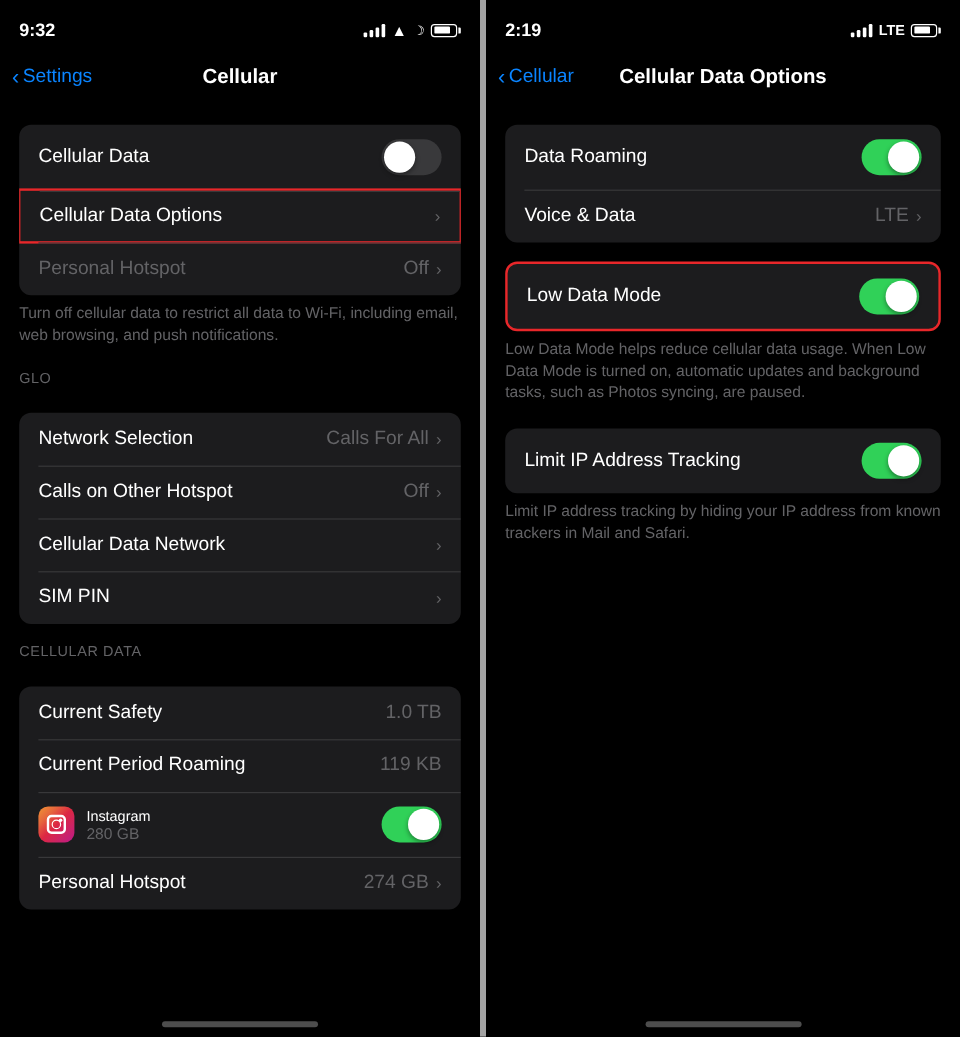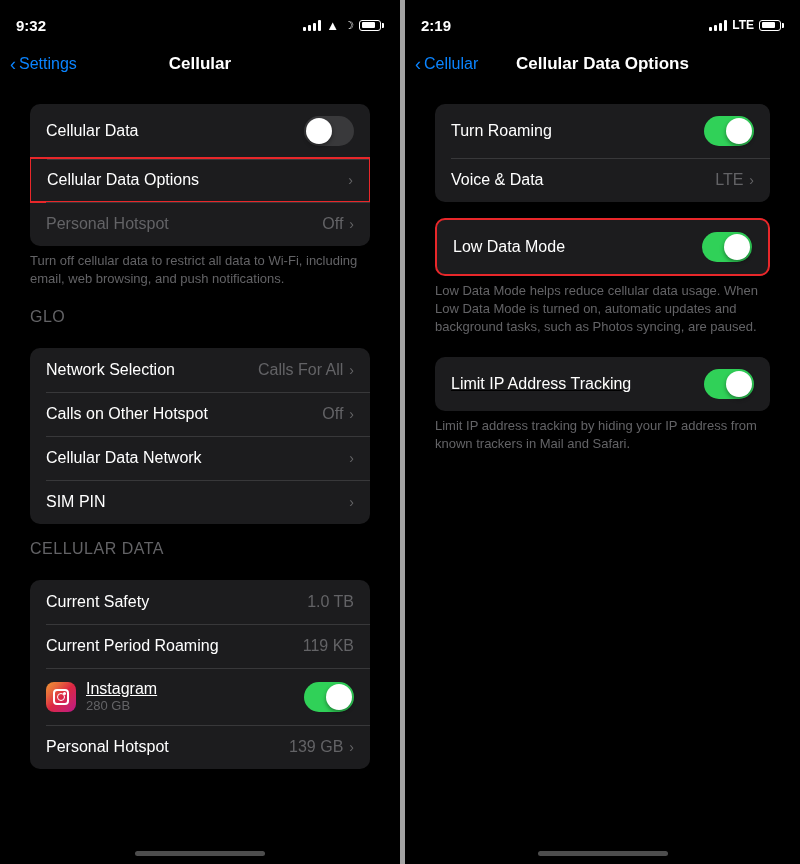--- a/index.html
+++ b/index.html
@@ -108,21 +108,21 @@
     .nav-title {
       font-size: 17px;
       font-weight: 600;
       color: #fff;
     }
 
     
     .content {
       flex: 1;
       overflow: hidden;
-      padding: 0 14px 8px;
+      padding: 0 0 8px;
     }
 
     
     .section {
       margin: 16px 16px 0;
       background: #1c1c1e;
       border-radius: 10px;
       overflow: hidden;
     }
 
@@ -185,21 +185,21 @@
     .info-text {
       padding: 6px 16px 4px;
       font-size: 13px;
       color: #636366;
       line-height: 1.4;
     }
 
     
     .section-label {
       padding: 16px 16px 6px;
-      font-size: 16px;
+      font-size: 12px;
       color: #636366;
       letter-spacing: 0.5px;
       text-transform: uppercase;
     }
 
     
     .add-plan-section {
       margin: 16px 16px 0;
       background: #1c1c1e;
       border-radius: 10px;
@@ -257,23 +257,22 @@
     }
     .app-row-left {
       display: flex;
       align-items: center;
     }
     .app-info {
       display: flex;
       flex-direction: column;
     }
     .app-name {
-      font-size: 16px;
+      font-size: 12px;
       color: #fff;
-      text-decoration: underline;
     }
     .app-size {
       font-size: 13px;
       color: #636366;
     }
 
     
     .home-indicator {
       height: 34px;
       display: flex;
@@ -405,21 +404,21 @@
             <span class="app-size">280 GB</span>
           </div>
         </div>
         <div class="toggle on">
           <div class="toggle-thumb"></div>
         </div>
       </div>
       <div class="row">
         <span class="row-label">Personal Hotspot</span>
         <div class="row-right">
-          <span>139 GB</span>
+          <span>274 GB</span>
           <span class="chevron">›</span>
         </div>
       </div>
     </div>
   </div>
 
   <div class="home-indicator">
     <div class="home-bar"></div>
   </div>
 </div>
@@ -450,21 +449,21 @@
       <span class="nav-back-chevron">‹</span>
       <span>Cellular</span>
     </div>
     <span class="nav-title">Cellular Data Options</span>
   </div>
 
   <div class="content">
 
     <div class="section">
       <div class="row">
-        <span class="row-label">Turn Roaming</span>
+        <span class="row-label">Data Roaming</span>
         <div class="toggle on">
           <div class="toggle-thumb"></div>
         </div>
       </div>
       <div class="row">
         <span class="row-label">Voice &amp; Data</span>
         <div class="row-right">
           <span>LTE</span>
           <span class="chevron">›</span>
         </div>
@@ -475,21 +474,21 @@
       <div class="row">
         <span class="row-label">Low Data Mode</span>
         <div class="toggle on">
           <div class="toggle-thumb"></div>
         </div>
       </div>
     </div>
 
     <div class="info-text">Low Data Mode helps reduce cellular data usage. When Low Data Mode is turned on, automatic updates and background tasks, such as Photos syncing, are paused.</div>
 
-    <div class="section" style="margin-top:16px;text-decoration:underline;">
+    <div class="section" style="margin-top:16px;">
       <div class="row">
         <span class="row-label">Limit IP Address Tracking</span>
         <div class="toggle on">
           <div class="toggle-thumb"></div>
         </div>
       </div>
     </div>
 
     <div class="info-text">Limit IP address tracking by hiding your IP address from known trackers in Mail and Safari.</div>
   </div>

